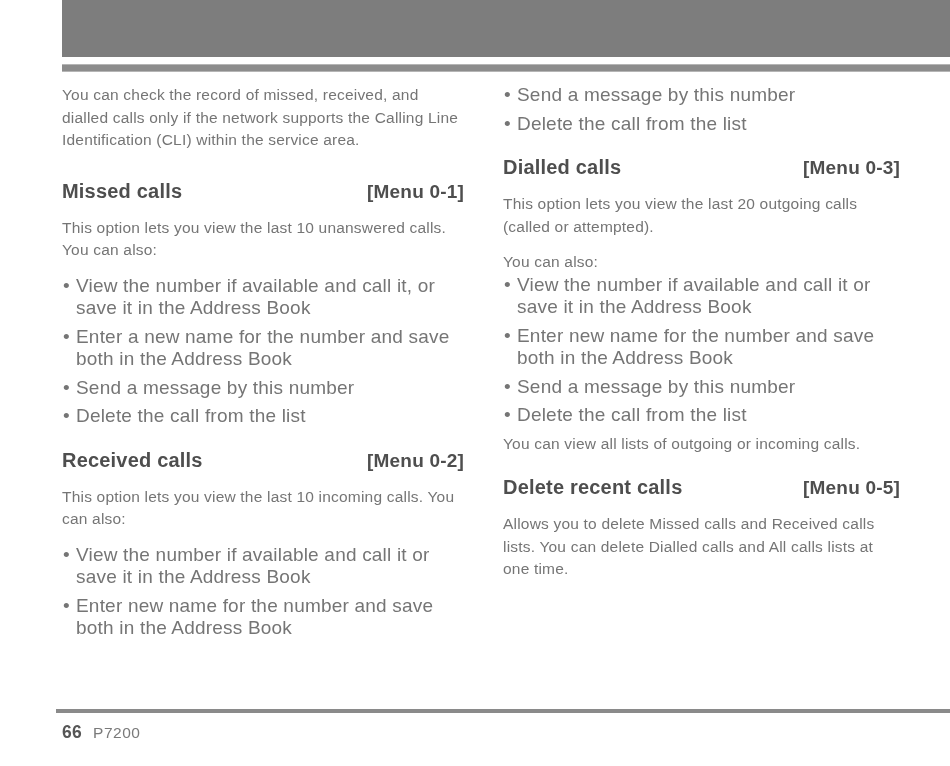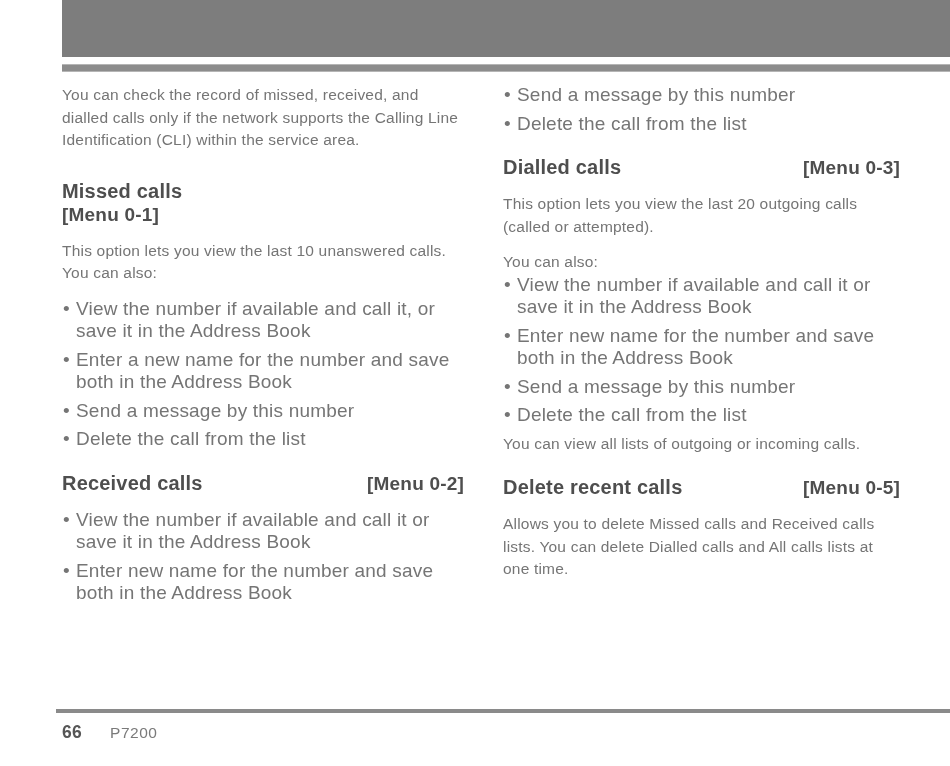--- a/index.html
+++ b/index.html
@@ -38,21 +38,21 @@
     letter-spacing: 0.2px;
     color: #757575;
     margin: 0 0 13px 0;
   }
   .heading-row {
     display: flex;
     justify-content: space-between;
     align-items: baseline;
     margin: 20px 0 13px 0;
   }
-  .heading-row.first { margin-top: 27px; flex-direction: column; }
+  .heading-row.first { margin-top: 27px; }
   h2 {
     font-size: 20px;
     font-weight: 700;
     letter-spacing: 0.2px;
     color: #4e4e4e;
     margin: 0;
     line-height: 24px;
   }
   .menu-ref {
     font-size: 19px;
@@ -103,21 +103,21 @@
     position: absolute;
     left: 56px; top: 709px;
     width: 894px; height: 4px;
     background: #8a8a8a;
   }
   .footer {
     position: absolute;
     left: 62px; top: 722px;
     display: flex;
     align-items: baseline;
-    gap: 28px;
+    gap: 11px;
   }
   .page-num {
     font-size: 17.5px;
     font-weight: 700;
     color: #565656;
     letter-spacing: 0.3px;
   }
   .model {
     font-size: 15.5px;
     color: #7a7a7a;
@@ -145,20 +145,21 @@
       <li>View the number if available and call it, or save it in the Address Book</li>
       <li>Enter a new name for the number and save both in the Address Book</li>
       <li>Send a message by this number</li>
       <li>Delete the call from the list</li>
     </ul>
 
     <div class="heading-row">
       <h2>Received calls</h2>
       <span class="menu-ref">[Menu 0-2]</span>
     </div>
+    <p class="p">This option lets you view the last 10 incoming calls. You can also:</p>
     <ul class="bullets">
       <li>View the number if available and call it or save it in the Address Book</li>
       <li>Enter new name for the number and save both in the Address Book</li>
     </ul>
   </div>
 
   <div class="col col-right">
     <ul class="bullets flush">
       <li>Send a message by this number</li>
       <li>Delete the call from the list</li>

